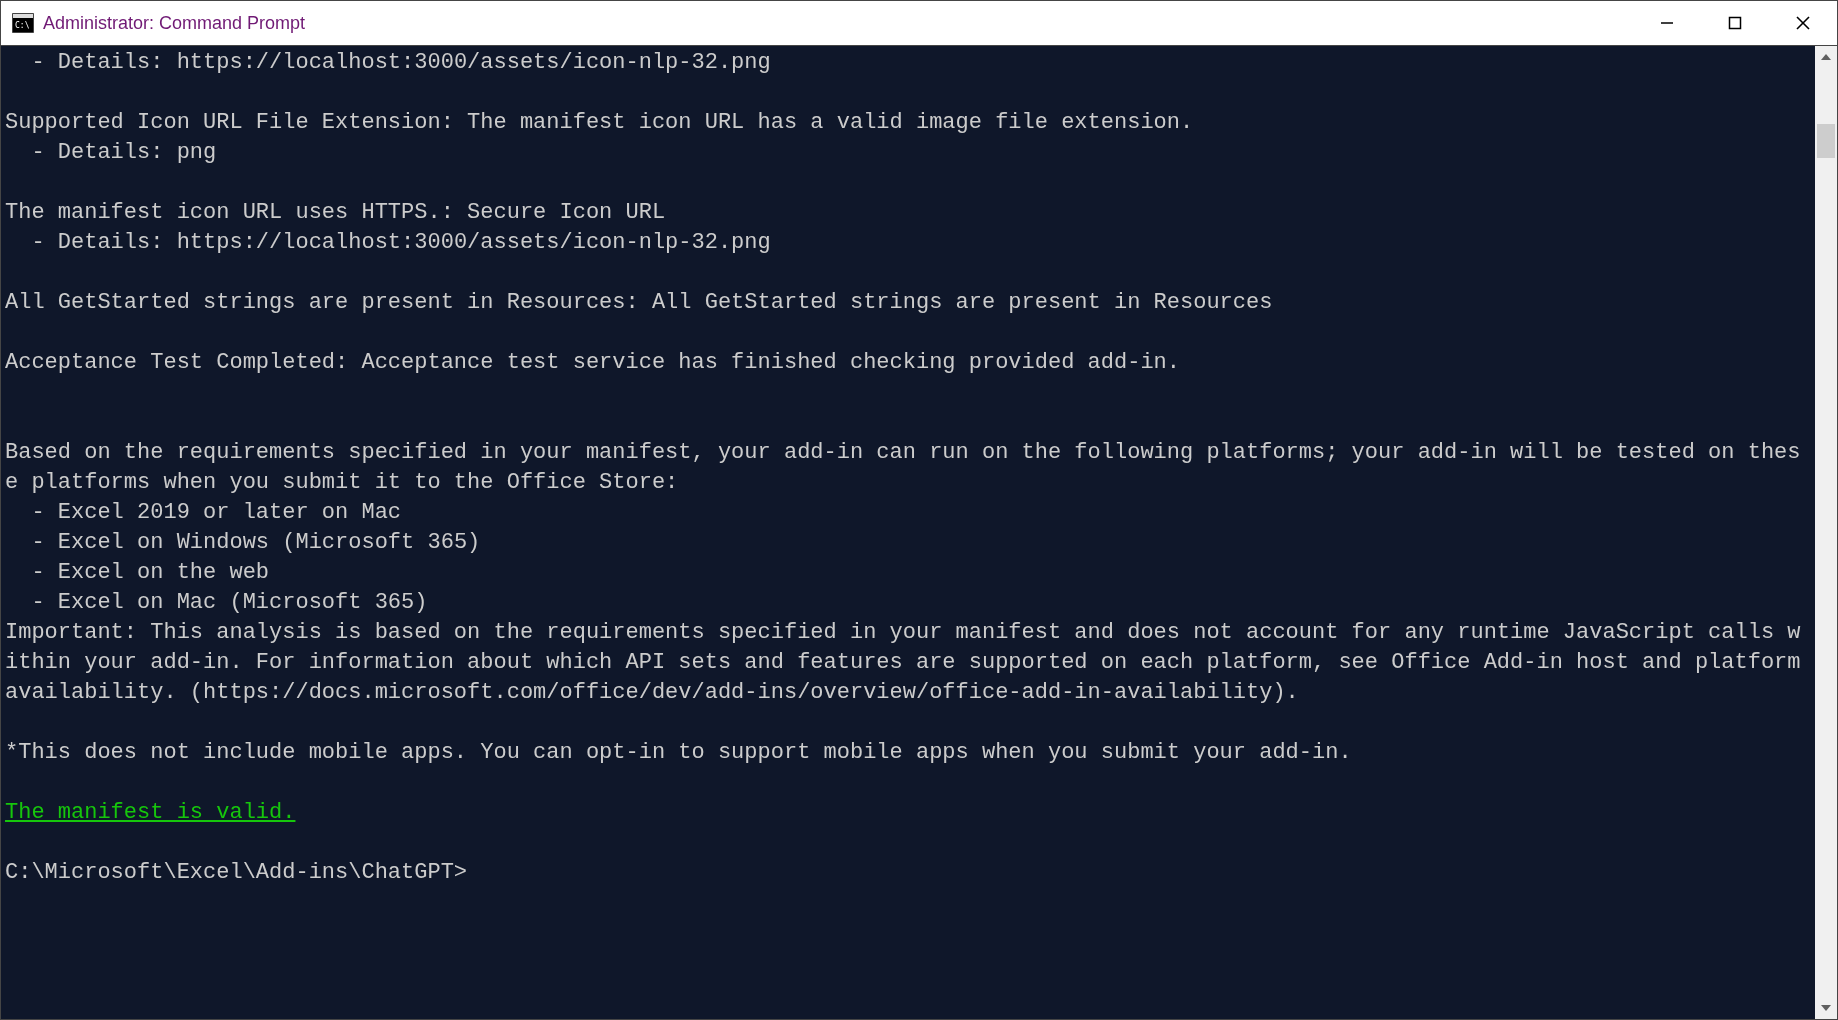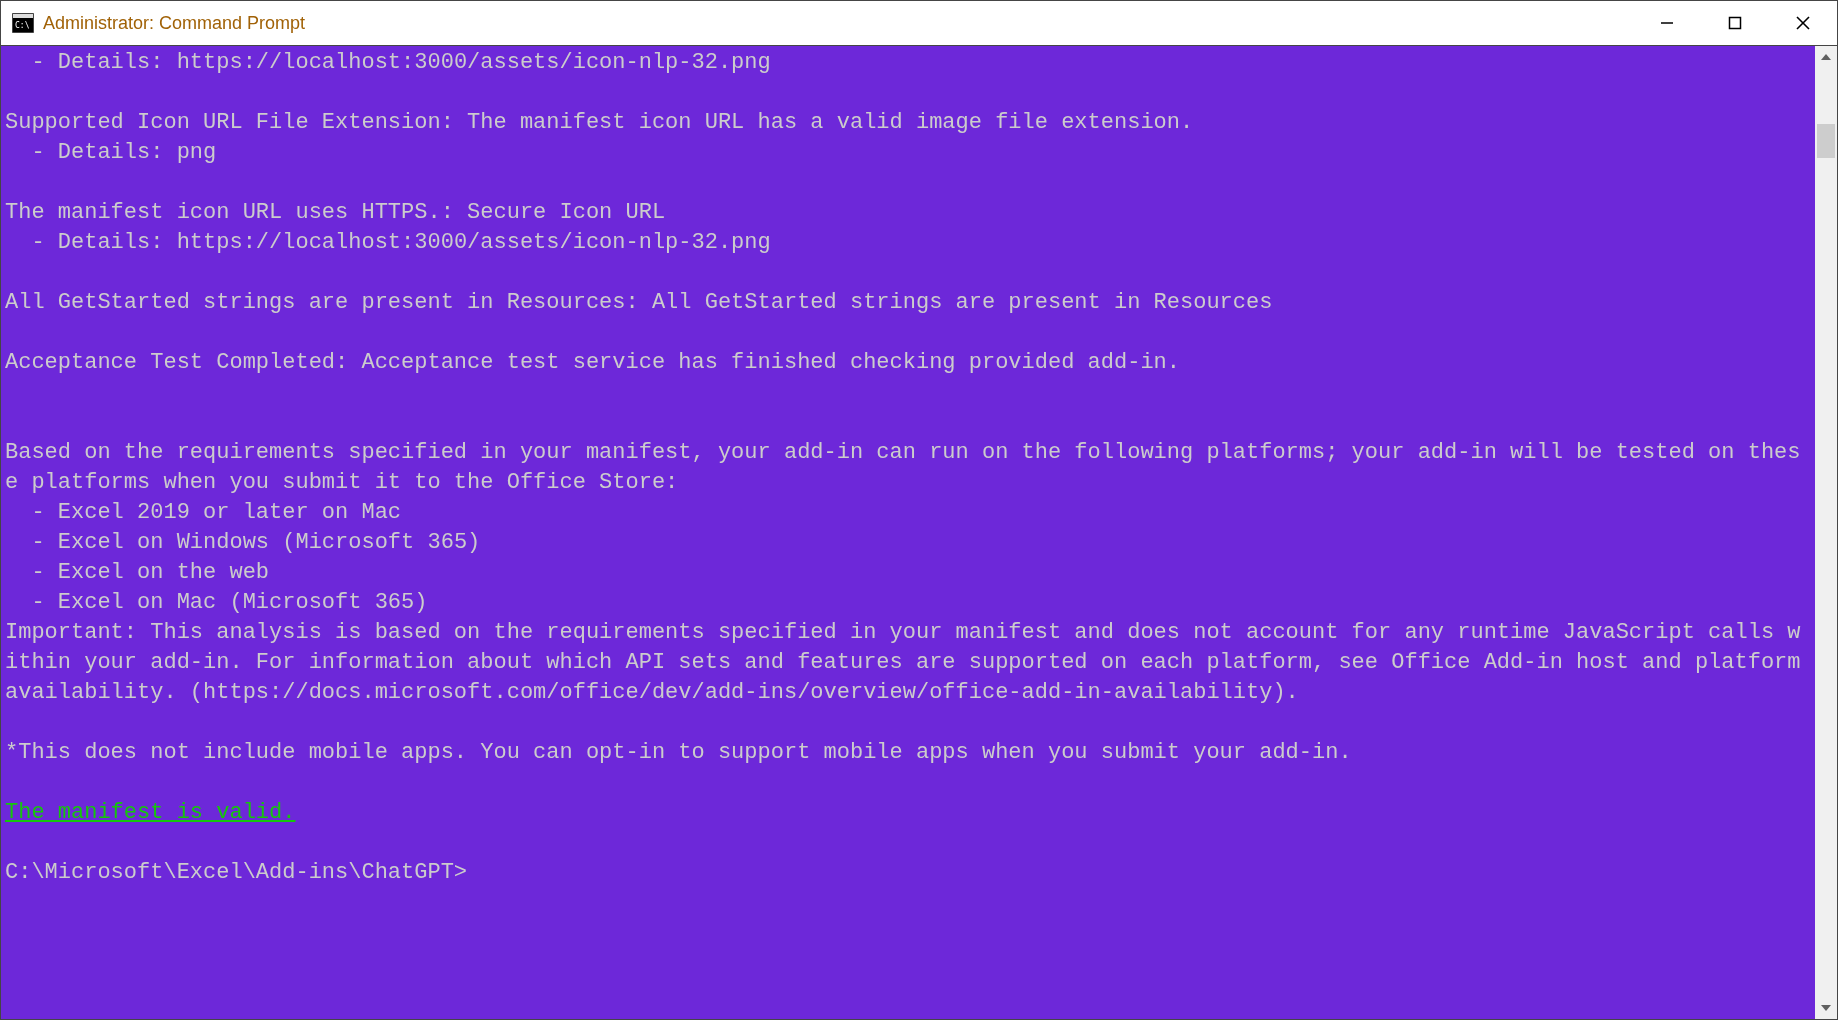--- a/index.html
+++ b/index.html
@@ -35,21 +35,21 @@
     height: 24px;
     margin-left: 10px;
     margin-right: 8px;
     display: flex;
     align-items: center;
     justify-content: center;
   }
   .titlebar-title {
     flex: 1 1 auto;
     font-size: 18px;
-    color: #a16207;
+    color: #701a75;
     white-space: nowrap;
     overflow: hidden;
   }
   .win-controls {
     display: flex;
     height: 100%;
   }
   .win-btn {
     width: 68px;
     height: 100%;
@@ -59,21 +59,21 @@
     cursor: default;
   }
   .win-btn svg { display:block; }
   .client {
     flex: 1 1 auto;
     display: flex;
     min-height: 0;
   }
   .terminal {
     flex: 1 1 auto;
-    background: #6d28d9;
+    background: #0f172a;
     color: #cccccc;
     font-family: Consolas, "Courier New", monospace;
     font-size: 22px;
     line-height: 30px;
     padding: 2px 4px 16px 4px;
     white-space: pre-wrap;
     word-break: break-all;
     overflow: hidden;
   }
   .terminal .green { color: #16c60c; text-decoration: underline; }

